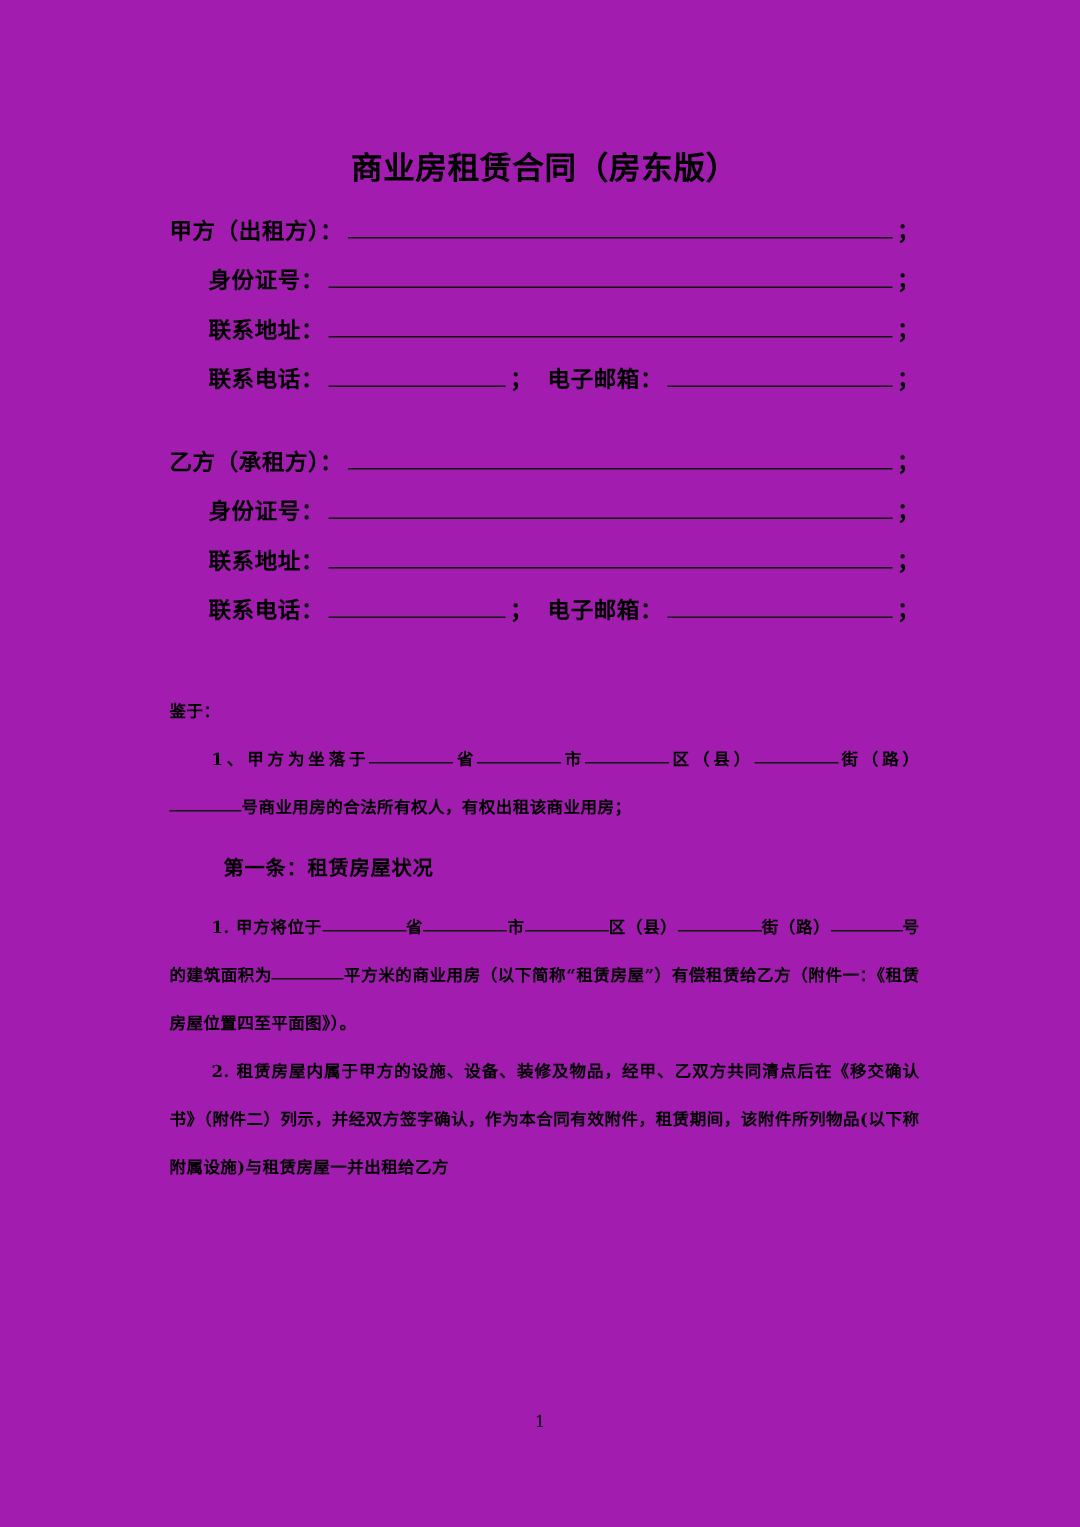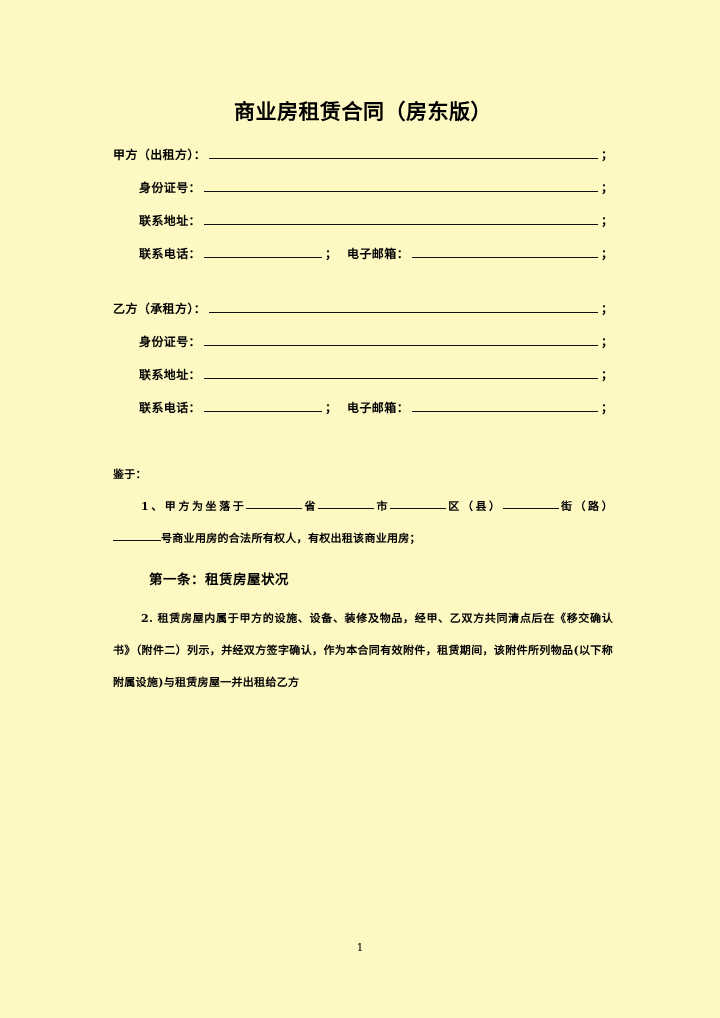--- a/index.html
+++ b/index.html
@@ -10,21 +10,21 @@
   }
   body {
     font-family: "DejaVu Serif", "Liberation Serif", serif;
     color: #000000;
   }
   .page {
     position: relative;
     width: 720px;
     height: 1018px;
     margin: 0 auto;
-    background: #fef9c3;
+    background: #a21caf;
     overflow: hidden;
     box-sizing: border-box;
   }
   .content {
     position: absolute;
     left: 113px;
     top: 0;
     width: 500px;
   }
 
@@ -40,21 +40,21 @@
     white-space: nowrap;
   }
 
   
   .party-block {
     margin-top: 22px;
   }
   .party-line {
     display: flex;
     align-items: baseline;
-    font-size: 12px;
+    font-size: 15px;
     line-height: 1.0;
     height: 33px;
     white-space: nowrap;
   }
   .party-line .lbl {
     font-weight: bold;
     letter-spacing: 0.4px;
     flex: 0 0 auto;
   }
   .party-line.sub {
@@ -206,20 +206,23 @@
     <p class="body noindent">鉴于：</p>
 
     <p class="body indent">
       <span>1、甲方为坐落于</span><span class="u w7"></span><span>省</span><span class="u w7"></span><span>市</span><span class="u w7"></span><span>区（县）</span><span class="u w7"></span><span>街（路）</span><span class="u w6"></span><span>号商业用房的合法所有权人，有权出租该商业用房；</span>
     </p>
 
 
 
     <p class="clause-head">第一条：租赁房屋状况</p>
 
+    <p class="body indent">
+      <span>1. 甲方将位于</span><span class="u w7"></span><span>省</span><span class="u w7"></span><span>市</span><span class="u w7"></span><span>区（县）</span><span class="u w7"></span><span>街（路）</span><span class="u w6"></span><span>号的建筑面积为</span><span class="u w6"></span><span>平方米的商业用房（以下简称“租赁房屋”）有偿租赁给乙方（附件一：《租赁房屋位置四至平面图》）。</span>
+    </p>
 
     <p class="body indent">2. 租赁房屋内属于甲方的设施、设备、装修及物品，经甲、乙双方共同清点后在《移交确认书》（附件二）列示，并经双方签字确认，作为本合同有效附件，租赁期间，该附件所列物品(以下称附属设施)与租赁房屋一并出租给乙方</p>
 
   </div>
 
   <div class="page-number">1</div>
 
 </div>
 
 </body></html>

